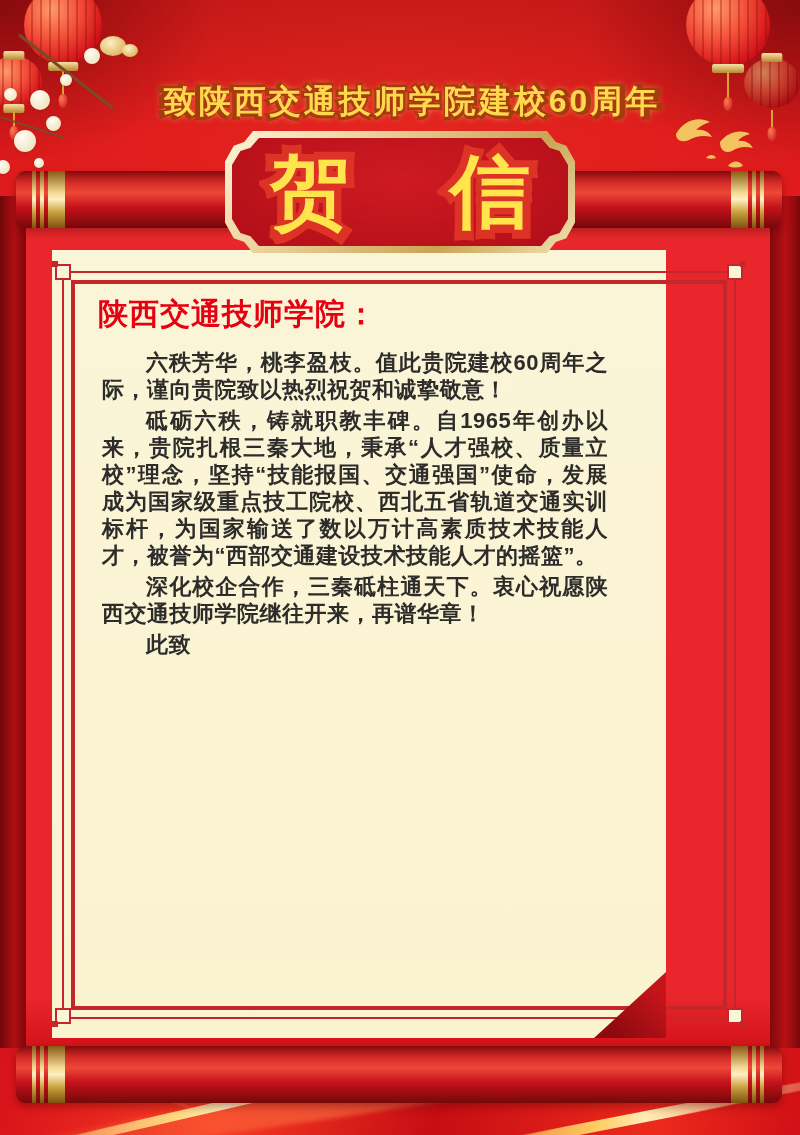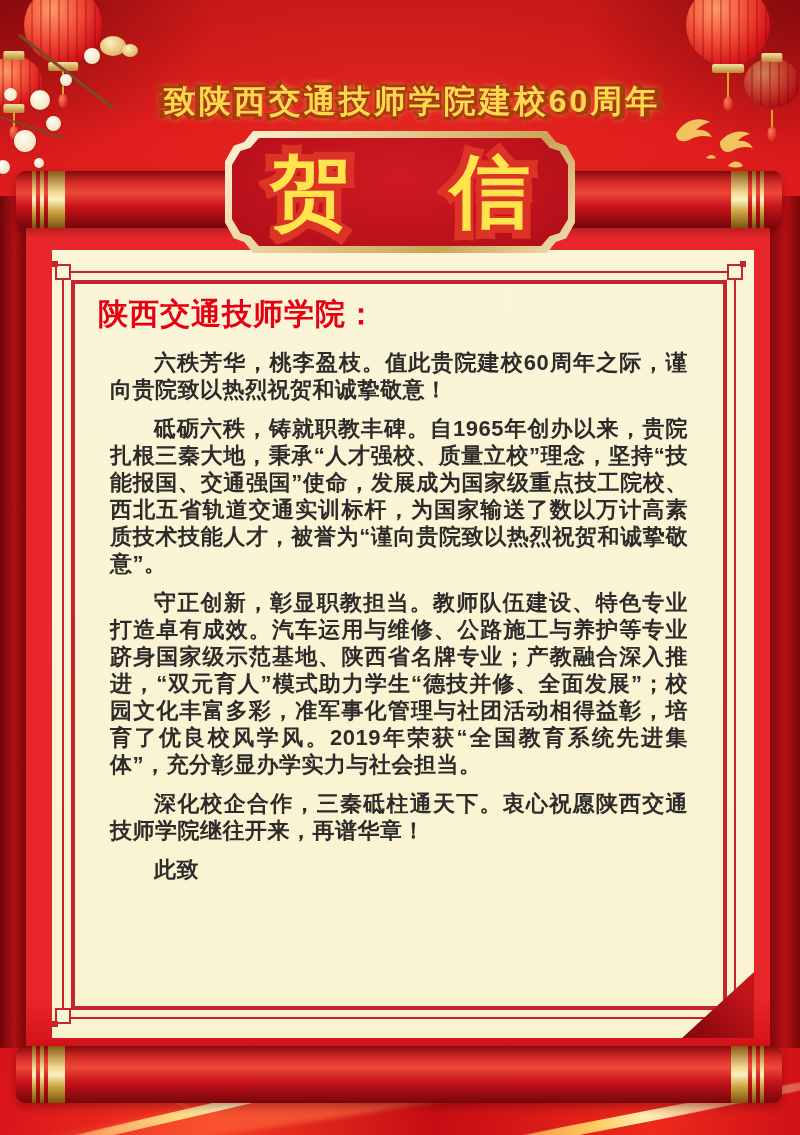--- a/index.html
+++ b/index.html
@@ -30,21 +30,21 @@
   .streak.s4{left:-30px;top:18px;width:240px;height:7px;transform:rotate(24deg);
     background:linear-gradient(90deg,transparent,#ffd77e 50%,transparent);}
   
   .edge-strip{position:absolute;top:196px;width:26px;height:852px;z-index:2;}
   .edge-strip.left{left:0;background:linear-gradient(90deg,#6e0608,#b21015 55%,#8a0a0d);}
   .edge-strip.right{left:770px;width:30px;background:linear-gradient(270deg,#7a0709,#b81116 50%,#8d0b0e);}
   
   .paper{position:absolute;left:26px;top:196px;width:744px;height:852px;z-index:2;
     background:linear-gradient(180deg,#ee3531 0%,#e8262c 6%,#e8262c 94%,#d31319 100%);
     box-shadow:0 8px 16px rgba(90,3,4,.45);}
-  .cream{position:absolute;left:26px;top:54px;width:702px;height:788px;
+  .cream{position:absolute;left:26px;top:54px;width:614px;height:788px;
     background:linear-gradient(180deg,#fbf5d8 0%,#faf3d0 100%);}
   .frame{position:absolute;left:0;top:0;}
   .fold-corner{position:absolute;right:0;bottom:0;width:72px;height:66px;
     background:linear-gradient(225deg,#c4151b 20%,#8f0a0f 80%);
     clip-path:polygon(100% 0,0 100%,100% 100%);}
   
   .rod{position:absolute;left:16px;width:766px;height:57px;z-index:3;border-radius:9px;
     background:linear-gradient(180deg,#83090d 0%,#d42a26 20%,#ee4838 38%,#c5121a 64%,#75070a 100%);
     box-shadow:0 4px 8px rgba(90,3,4,.4);}
   .rod.top{top:171px;}
@@ -89,21 +89,21 @@
   .tassel-string{position:absolute;left:50%;transform:translateX(-50%);width:2px;background:#d8a532;}
   .tassel-knob{position:absolute;left:50%;transform:translateX(-50%);width:9px;height:14px;
     border-radius:50% 50% 60% 60%;background:radial-gradient(at 35% 30%,#ff7a52,#c01016);}
   .blossom{position:absolute;border-radius:50%;
     background:radial-gradient(at 38% 32%,#fffdf4,#efe2bd 80%);box-shadow:0 1px 2px rgba(120,40,20,.35);}
   .branch{position:absolute;background:#7c4a26;border-radius:2px;}
   .gold-cloud{position:absolute;background:radial-gradient(at 40% 35%,#fdf0c0,#cfa143);border-radius:50%;}
   
   .letter-content{position:absolute;left:0;top:0;right:0;padding:44px 54px 0 46px;}
   .salutation{margin:0 0 14px 0;font-size:30px;font-weight:bold;color:#e60012;letter-spacing:1px;}
-  .body-text p{margin:12px;font-size:22px;line-height:27px;font-weight:bold;color:#2e2c2a;
+  .body-text p{margin:4px;font-size:22px;line-height:27px;font-weight:bold;color:#2e2c2a;
     text-indent:2em;text-align:justify;letter-spacing:.5px;}
   .closing{text-indent:2em !important;}
   .salute{text-indent:1em !important;}
   .signature-block{margin-top:4px;text-align:right;padding-right:38px;}
   .signature-block div{font-size:26px;line-height:34px;font-weight:bold;color:#e8141a;letter-spacing:1px;}
   .bird-svg{position:absolute;z-index:6;}
 </style>
 </head>
 <body>
 
@@ -139,22 +139,21 @@
             <rect x="0" y="771" width="6" height="6" fill="#c3262b" stroke="none"></rect>
           <rect x="676" y="759" width="14" height="14" fill="#fbf5d8"></rect>
             <rect x="688" y="771" width="6" height="6" fill="#c3262b" stroke="none"></rect>
         </g>
       </svg>
 
       <div class="letter-content">
         <h2 class="salutation">陕西交通技师学院：</h2>
         <div class="body-text">
           <p>六秩芳华，桃李盈枝。值此贵院建校60周年之际，谨向贵院致以热烈祝贺和诚挚敬意！</p>
-          <p>砥砺六秩，铸就职教丰碑。自1965年创办以来，贵院扎根三秦大地，秉承“人才强校、质量立校”理念，坚持“技能报国、交通强国”使命，发展成为国家级重点技工院校、西北五省轨道交通实训标杆，为国家输送了数以万计高素质技术技能人才，被誉为“谨向贵院致以热烈祝贺和诚挚敬意”。</p>
-          <p>守正创新，彰显职教担当。教师队伍建设、特色专业打造卓有成效。汽车运用与维修、公路施工与养护等专业跻身国家级示范基地、陕西省名牌专业；产教融合深入推进，“双元育人”模式助力学生“德技并修、全面发展”；校园文化丰富多彩，准军事化管理与社团活动相得益彰，培育了优良校风学风。2019年荣获“全国教育系统先进集体”，充分彰显办学实力与社会担当。</p>
+          <p>砥砺六秩，铸就职教丰碑。自1965年创办以来，贵院扎根三秦大地，秉承“人才强校、质量立校”理念，坚持“技能报国、交通强国”使命，发展成为国家级重点技工院校、西北五省轨道交通实训标杆，为国家输送了数以万计高素质技术技能人才，被誉为“西部交通建设技术技能人才的摇篮”。</p>
           <p>深化校企合作，三秦砥柱通天下。衷心祝愿陕西交通技师学院继往开来，再谱华章！</p>
           <p class="closing">此致</p>
         </div>
       </div>
 
       <div class="fold-corner"></div>
     </div>
   </div>
 
   <div class="rod top">

